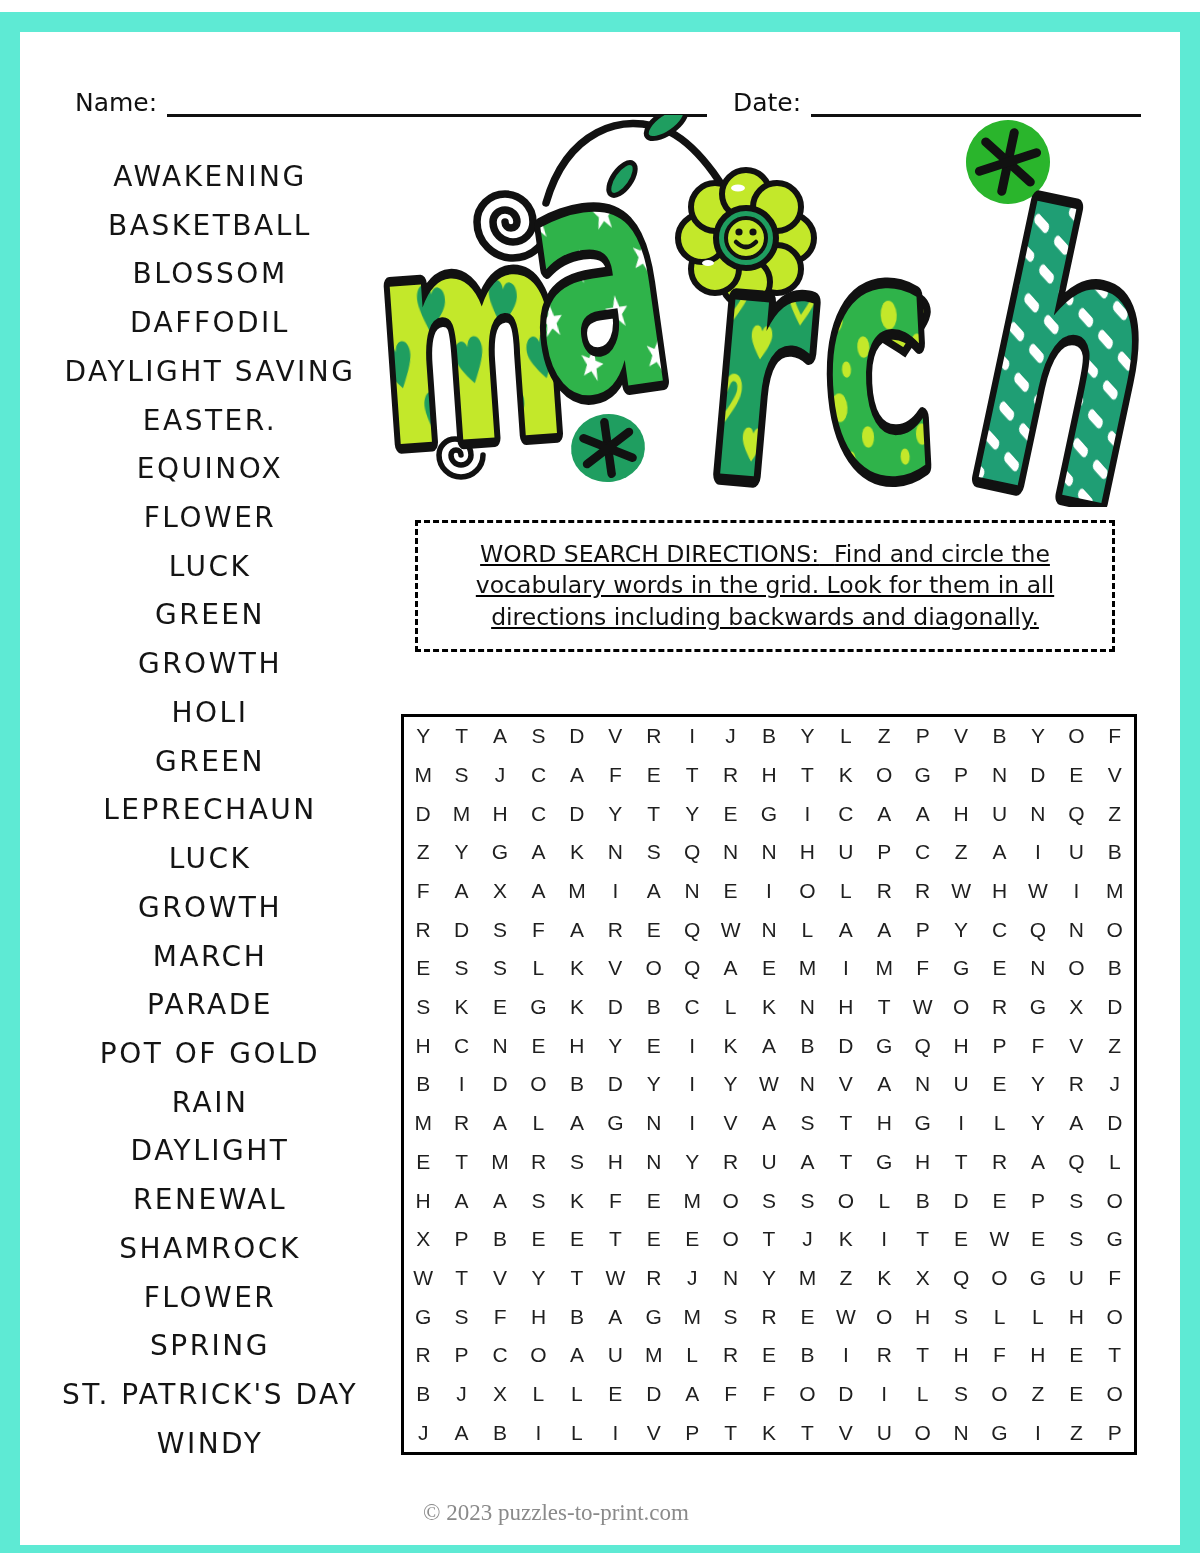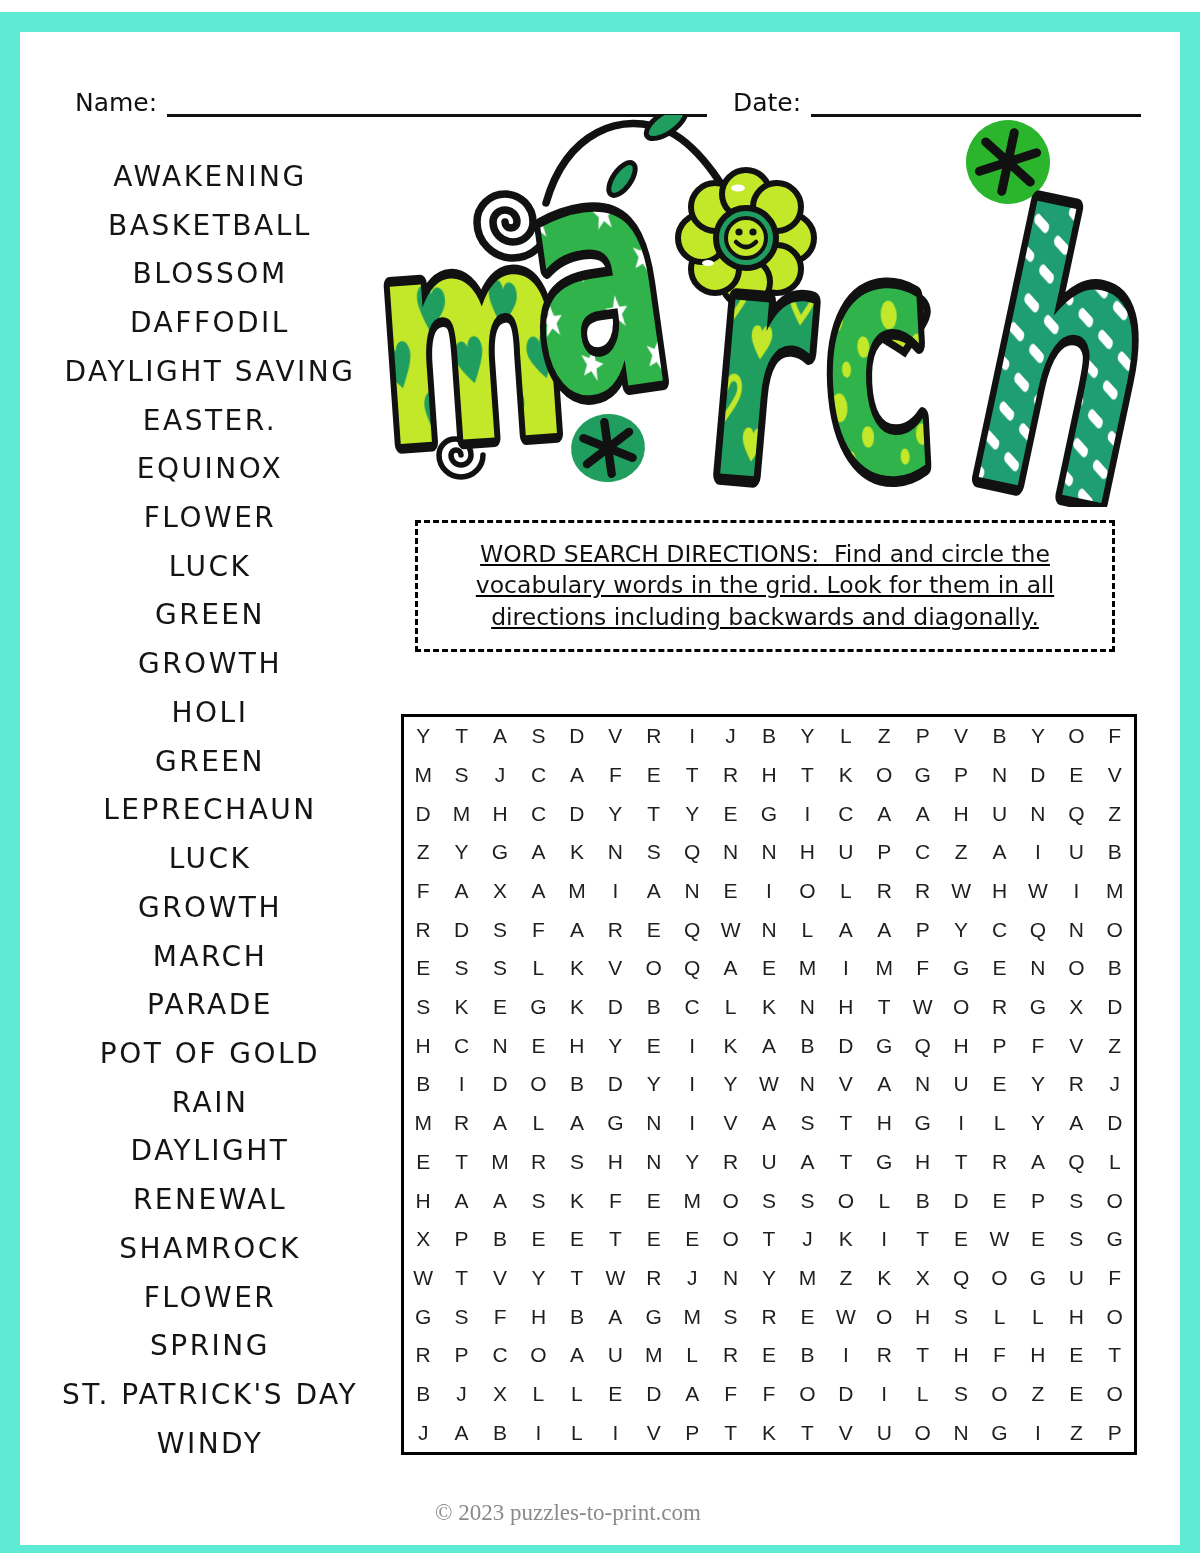--- a/index.html
+++ b/index.html
@@ -28,21 +28,21 @@
     border:3px dashed #000;display:flex;align-items:center;justify-content:center;padding:0 22px;text-decoration:underline;}
   .dir-text{font-size:23.5px;line-height:1.33;text-align:center;color:#111;}
 
   
   .grid-box{position:absolute;left:381px;top:682px;width:736px;height:741px;box-sizing:border-box;
     border:3px solid #000;display:grid;grid-template-columns:repeat(19,1fr);grid-template-rows:repeat(19,1fr);}
   .cell{display:flex;align-items:center;justify-content:center;
     font-family:"Liberation Sans",sans-serif;font-size:21px;color:#1f1f1f;}
 
   
-  .footer{position:absolute;left:12px;top:1468px;width:1072px;text-align:center;
+  .footer{position:absolute;left:0;top:1468px;width:1072px;text-align:center;
     font-family:"Liberation Serif",serif;font-size:23px;color:#8a8a8a;}
 
   svg text.art-letter{font-family:"DejaVu Sans",sans-serif;font-weight:bold;
     paint-order:stroke fill;stroke:#111;stroke-linejoin:round;stroke-linecap:round;}
 </style>
 </head>
 <body>
 
 <div class="page">
   <div class="sheet">

